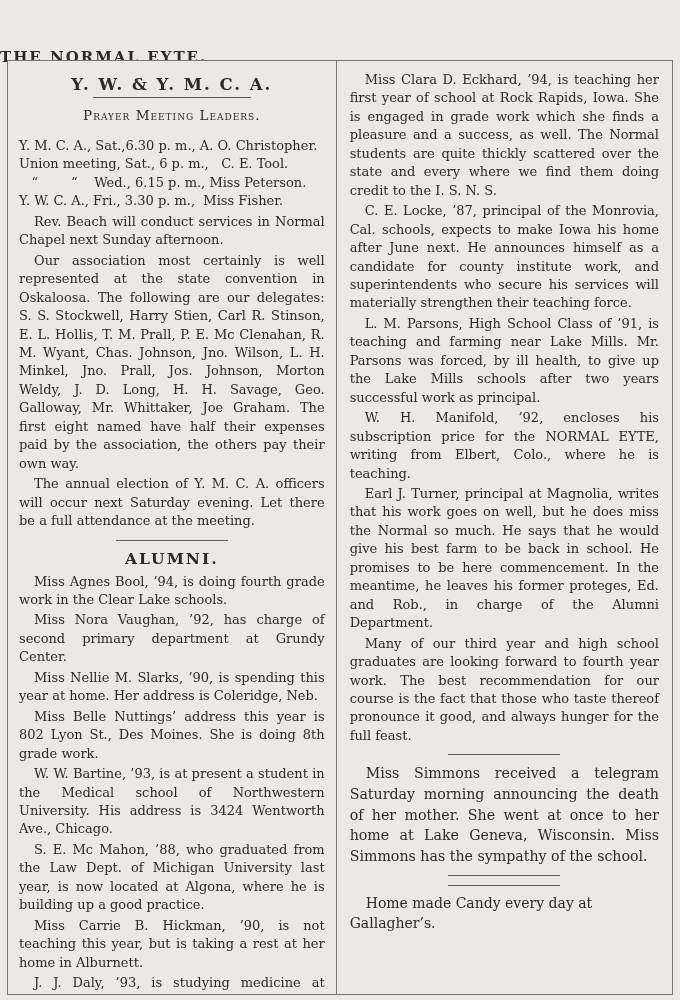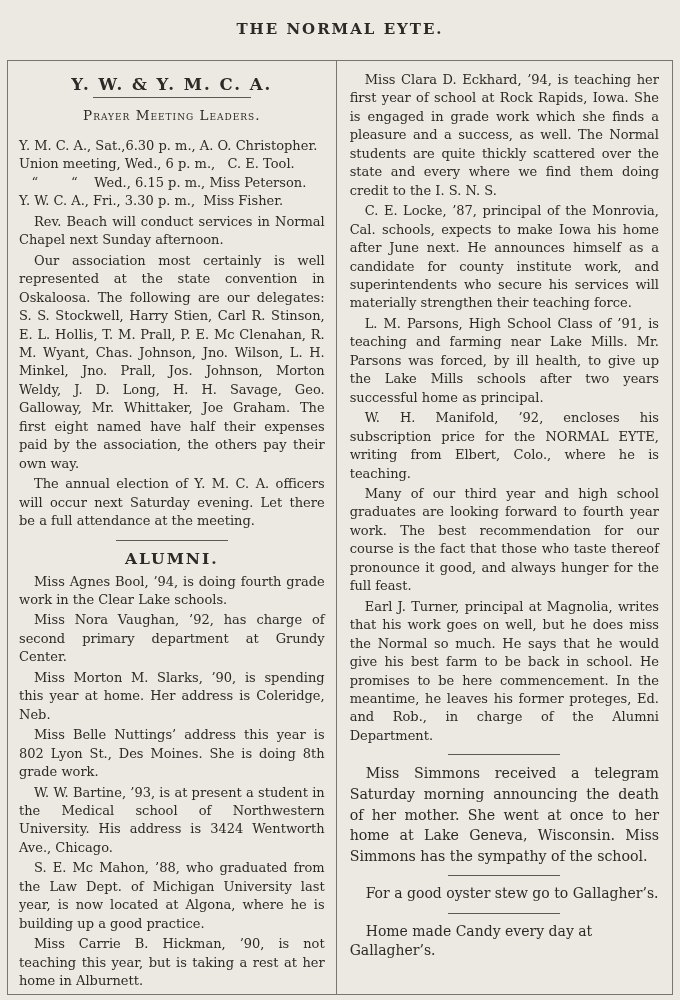--- a/index.html
+++ b/index.html
@@ -8,23 +8,23 @@
     width: 680px;
     height: 1000px;
     margin: 0 auto;
     background: #ece9e2;
     overflow: hidden;
     font-family: "DejaVu Serif", "Liberation Serif", serif;
     color: #2b2a27;
   }
   .masthead {
     position: absolute;
-    top: 20px; left: 0;
+    top: 48px; left: 0;
     width: 100%;
-    text-align: center;
+    text-align: left;
     font-weight: bold;
     font-size: 15px;
     letter-spacing: 2px;
   }
   .frame {
     position: absolute;
     top: 60px; left: 7px; right: 7px; bottom: 5px;
     border: 1px solid #7a766e;
     display: flex;
     background: #ece9e2;
@@ -106,58 +106,57 @@
 
   <div class="frame">
 
     <div class="col col-left">
       <h2 class="section-title">Y. W. &amp; Y. M. C. A.</h2>
       <hr class="title-rule">
       <div class="subheading">Prayer Meeting Leaders.</div>
 
       <div>
         <p class="leader-line">Y. M. C. A., Sat.,6.30 p. m., A. O. Christopher.</p>
-        <p class="leader-line">Union meeting, Wed., 6 p. m.,   C. E. Tool.</p>
+        <p class="leader-line">Union meeting, Sat., 6 p. m.,   C. E. Tool.</p>
         <p class="leader-line">   “        “    Wed., 6.15 p. m., Miss Peterson.</p>
         <p class="leader-line">Y. W. C. A., Fri., 3.30 p. m.,  Miss Fisher.</p>
       </div>
 
       <p class="para">Rev. Beach will conduct services in Normal Chapel next Sunday afternoon.</p>
       <p class="para">Our association most certainly is well represented at the state convention in Oskaloosa. The following are our delegates: S. S. Stockwell, Harry Stien, Carl R. Stinson, E. L. Hollis, T. M. Prall, P. E. Mc Clenahan, R. M. Wyant, Chas. Johnson, Jno. Wilson, L. H. Minkel, Jno. Prall, Jos. Johnson, Morton Weldy, J. D. Long, H. H. Savage, Geo. Galloway, Mr. Whittaker, Joe Graham. The first eight named have half their expenses paid by the association, the others pay their own way.</p>
       <p class="para">The annual election of Y. M. C. A. officers will occur next Saturday evening. Let there be a full attendance at the meeting.</p>
 
       <hr class="rule">
 
       <h2 class="alumni-title">ALUMNI.</h2>
 
       <p class="para">Miss Agnes Bool, ’94, is doing fourth grade work in the Clear Lake schools.</p>
       <p class="para">Miss Nora Vaughan, ’92, has charge of second primary department at Grundy Center.</p>
-      <p class="para">Miss Morton M. Slarks, ’90, is spending this year at home. Her address is Coleridge, Neb.</p>
+      <p class="para">Miss Nellie M. Slarks, ’90, is spending this year at home. Her address is Coleridge, Neb.</p>
       <p class="para">Miss Belle Nuttings’ address this year is 802 Lyon St., Des Moines. She is doing 8th grade work.</p>
       <p class="para">W. W. Bartine, ’93, is at present a student in the Medical school of Northwestern University. His address is 3424 Wentworth Ave., Chicago.</p>
       <p class="para">S. E. Mc Mahon, ’88, who graduated from the Law Dept. of Michigan University last year, is now located at Algona, where he is building up a good practice.</p>
       <p class="para">Miss Carrie B. Hickman, ’90, is not teaching this year, but is taking a rest at her home in Alburnett.</p>
       <p class="para">J. J. Daly, ’93, is studying medicine at Northwestern University this year.</p>
     </div>
 
     <div class="col col-right">
       <p class="para">Miss Clara D. Eckhard, ’94, is teaching her first year of school at Rock Rapids, Iowa. She is engaged in grade work which she finds a pleasure and a success, as well. The Normal students are quite thickly scattered over the state and every where we find them doing credit to the I. S. N. S.</p>
       <p class="para">C. E. Locke, ’87, principal of the Monrovia, Cal. schools, expects to make Iowa his home after June next. He announces himself as a candidate for county institute work, and superintendents who secure his services will materially strengthen their teaching force.</p>
-      <p class="para">L. M. Parsons, High School Class of ’91, is teaching and farming near Lake Mills. Mr. Parsons was forced, by ill health, to give up the Lake Mills schools after two years successful home as principal.</p>
+      <p class="para">L. M. Parsons, High School Class of ’91, is teaching and farming near Lake Mills. Mr. Parsons was forced, by ill health, to give up the Lake Mills schools after two years successful work as principal.</p>
       <p class="para">W. H. Manifold, ’92, encloses his subscription price for the NORMAL EYTE, writing from Elbert, Colo., where he is teaching.</p>
+      <p class="para">Earl J. Turner, principal at Magnolia, writes that his work goes on well, but he does miss the Normal so much. He says that he would give his best farm to be back in school. He promises to be here commencement. In the meantime, he leaves his former proteges, Ed. and Rob., in charge of the Alumni Department.</p>
       <p class="para">Many of our third year and high school graduates are looking forward to fourth year work. The best recommendation for our course is the fact that those who taste thereof pronounce it good, and always hunger for the full feast.</p>
-      <p class="para">Earl J. Turner, principal at Magnolia, writes that his work goes on well, but he does miss the Normal so much. He says that he would give his best farm to be back in school. He promises to be here commencement. In the meantime, he leaves his former proteges, Ed. and Rob., in charge of the Alumni Department.</p>
 
       <hr class="rule">
 
       <p class="notice">Miss Simmons received a telegram Saturday morning announcing the death of her mother. She went at once to her home at Lake Geneva, Wisconsin. Miss Simmons has the sympathy of the school.</p>
 
       <hr class="rule">
 
-      <p class="notice-line">For a good oyster stew go to Gallagher’s.</p>
 
       <hr class="rule">
 
       <p class="notice-line">Home made Candy every day at Gallagher’s.</p>
 
     </div>
 
   </div>
 </div>
 

